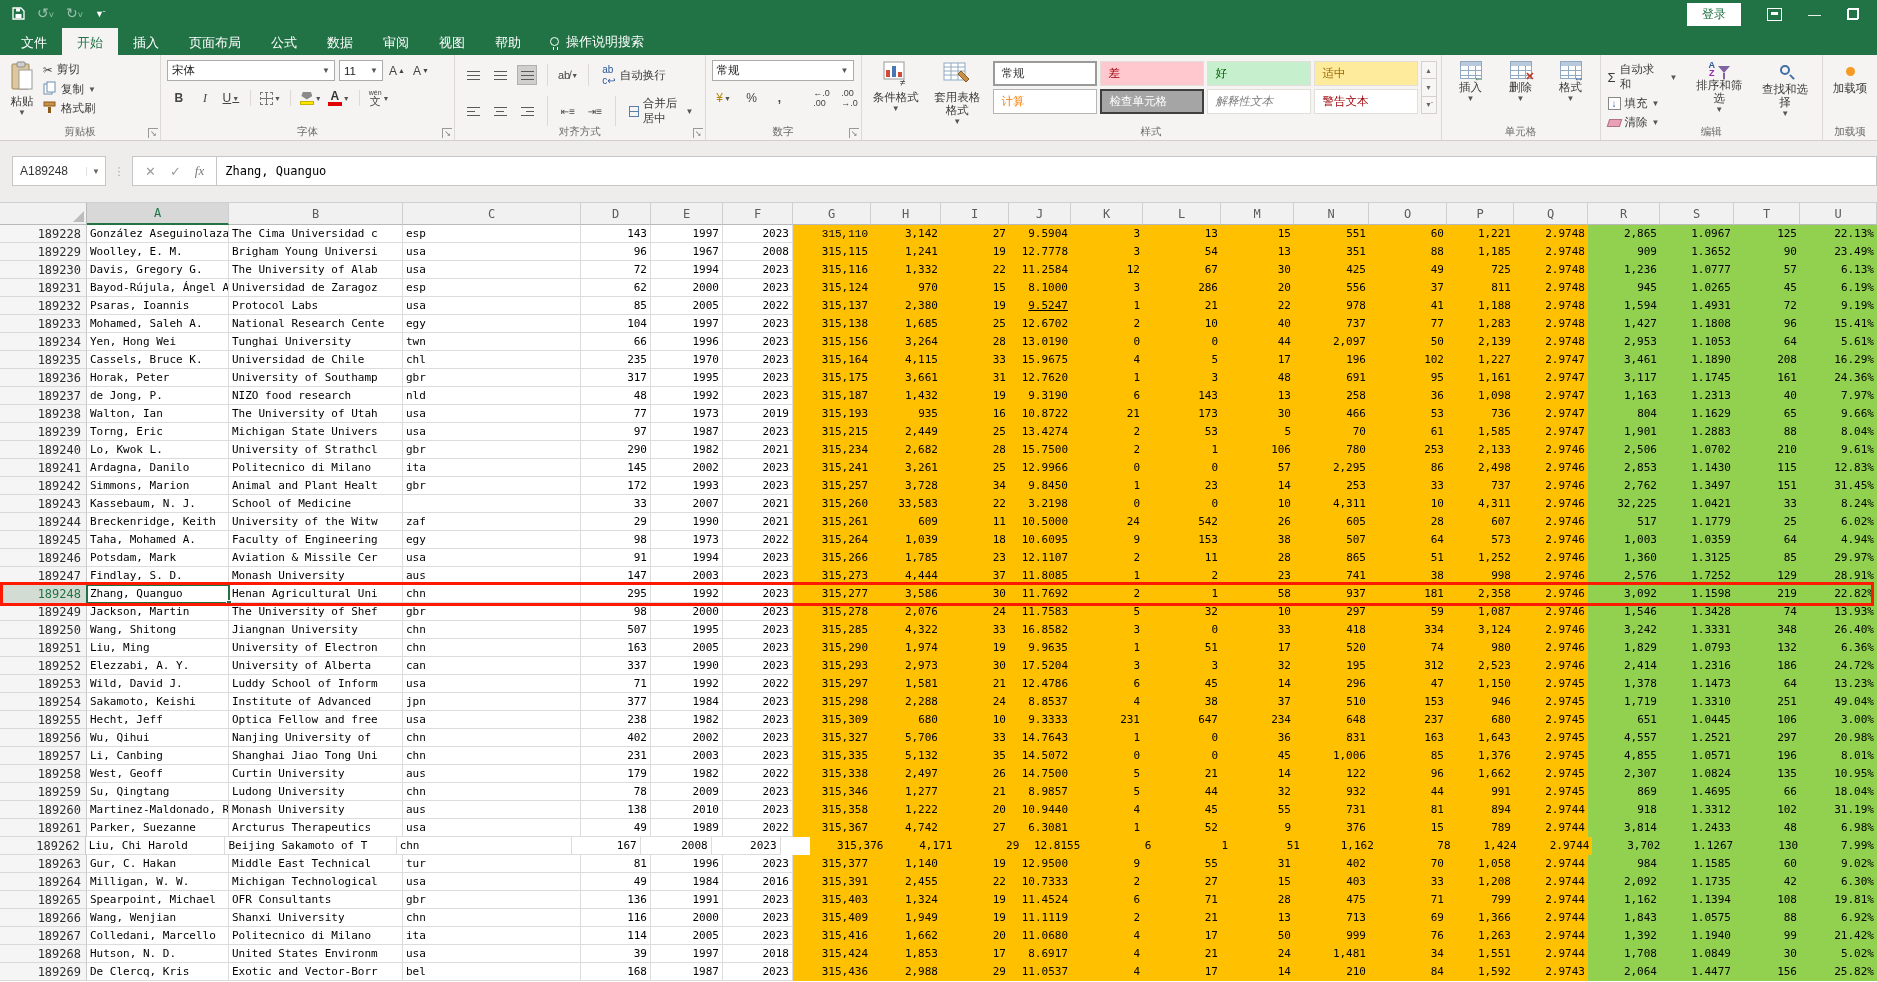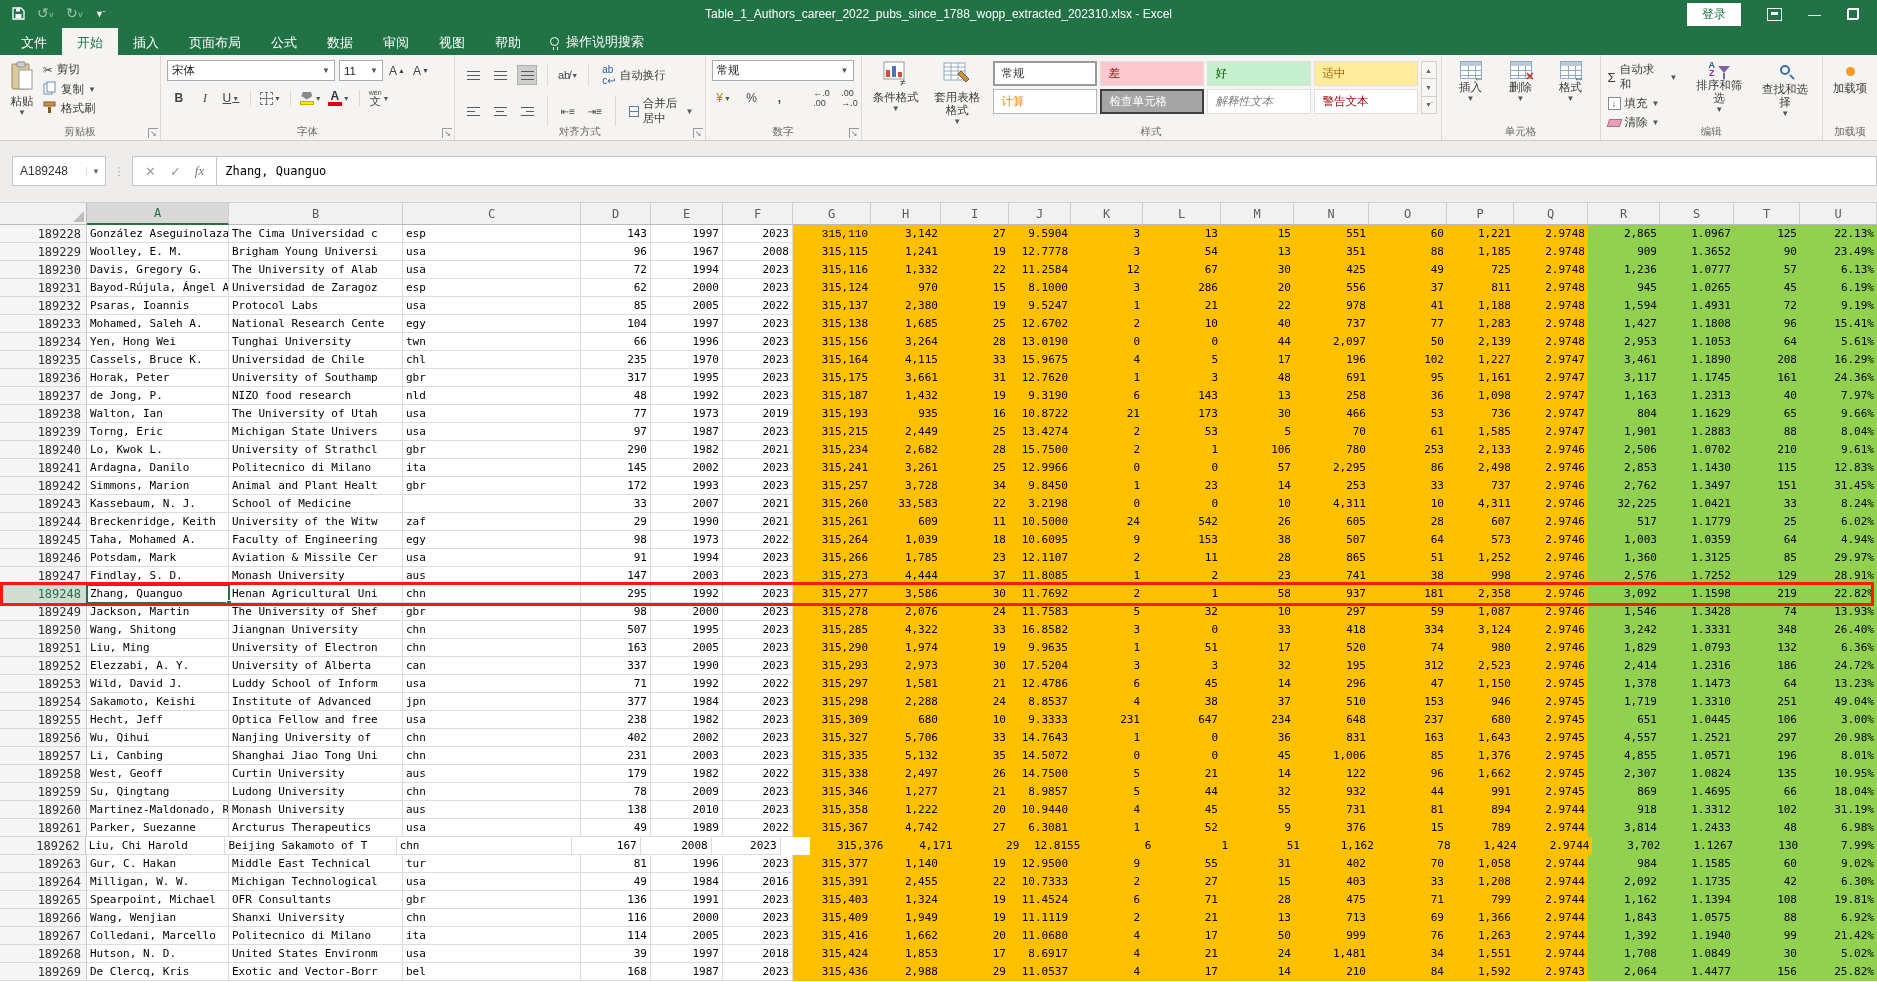--- a/index.html
+++ b/index.html
@@ -135,21 +135,20 @@
       <svg width="13" height="13" viewBox="0 0 13 13">
           <path d="M1 1 h8 l3 3 v8 h-11 z" fill="none" stroke="#fff" stroke-width="1.3"></path>
           <rect x="3.5" y="7" width="6" height="4" fill="#fff"></rect>
           <rect x="4" y="1.5" width="4" height="3" fill="#fff"></rect>
         </svg>
     </span>
     <span class="dim">↺<span class="sm">˅</span></span>
     <span class="dim">↻<span class="sm">˅</span></span>
     <span class="sm">▼̄</span>
   </div>
-  <div class="title-center">Table_1_Authors_career_2022_pubs_since_1788_wopp_extracted_202310.xlsx - Excel</div>
   <div class="title-right">
     <button class="signin">登录</button>
     <span class="ribbonopt-ic"></span>
     <span class="win-ic">—</span>
     <span class="win-restore"></span>
   </div>
 </div>
 
 <div class="tabbar">
   <div class="tab">文件</div>
@@ -600,21 +599,21 @@
       <div class="rowhdr">189232</div>
       <div class="gcell" style="width: 142px;">Psaras, Ioannis</div>
       <div class="gcell" style="width: 174px;">Protocol Labs</div>
       <div class="gcell" style="width: 178px;">usa</div>
       <div class="gcell num" style="width: 70px;">85</div>
       <div class="gcell num" style="width: 72px;">2005</div>
       <div class="gcell num" style="width: 70px;">2022</div>
       <div class="gcell num fill-o" style="width: 78px;">315,137</div>
       <div class="gcell num fill-o" style="width: 70px;">2,380</div>
       <div class="gcell num fill-o" style="width: 68px;">19</div>
-      <div class="gcell num fill-o" style="width: 62px;">9.5247</div>
+      <div class="gcell num fill-o" style="width: 62px; text-decoration: underline;">9.5247</div>
       <div class="gcell num fill-o" style="width: 72px;">1</div>
       <div class="gcell num fill-o" style="width: 78px;">21</div>
       <div class="gcell num fill-o" style="width: 73px;">22</div>
       <div class="gcell num fill-o" style="width: 75px;">978</div>
       <div class="gcell num fill-o" style="width: 78px;">41</div>
       <div class="gcell num fill-o" style="width: 67px;">1,188</div>
       <div class="gcell num fill-o" style="width: 74px;">2.9748</div>
       <div class="gcell num fill-g" style="width: 72px;">1,594</div>
       <div class="gcell num fill-g" style="width: 74px;">1.4931</div>
       <div class="gcell num fill-g" style="width: 66px;">72</div>

